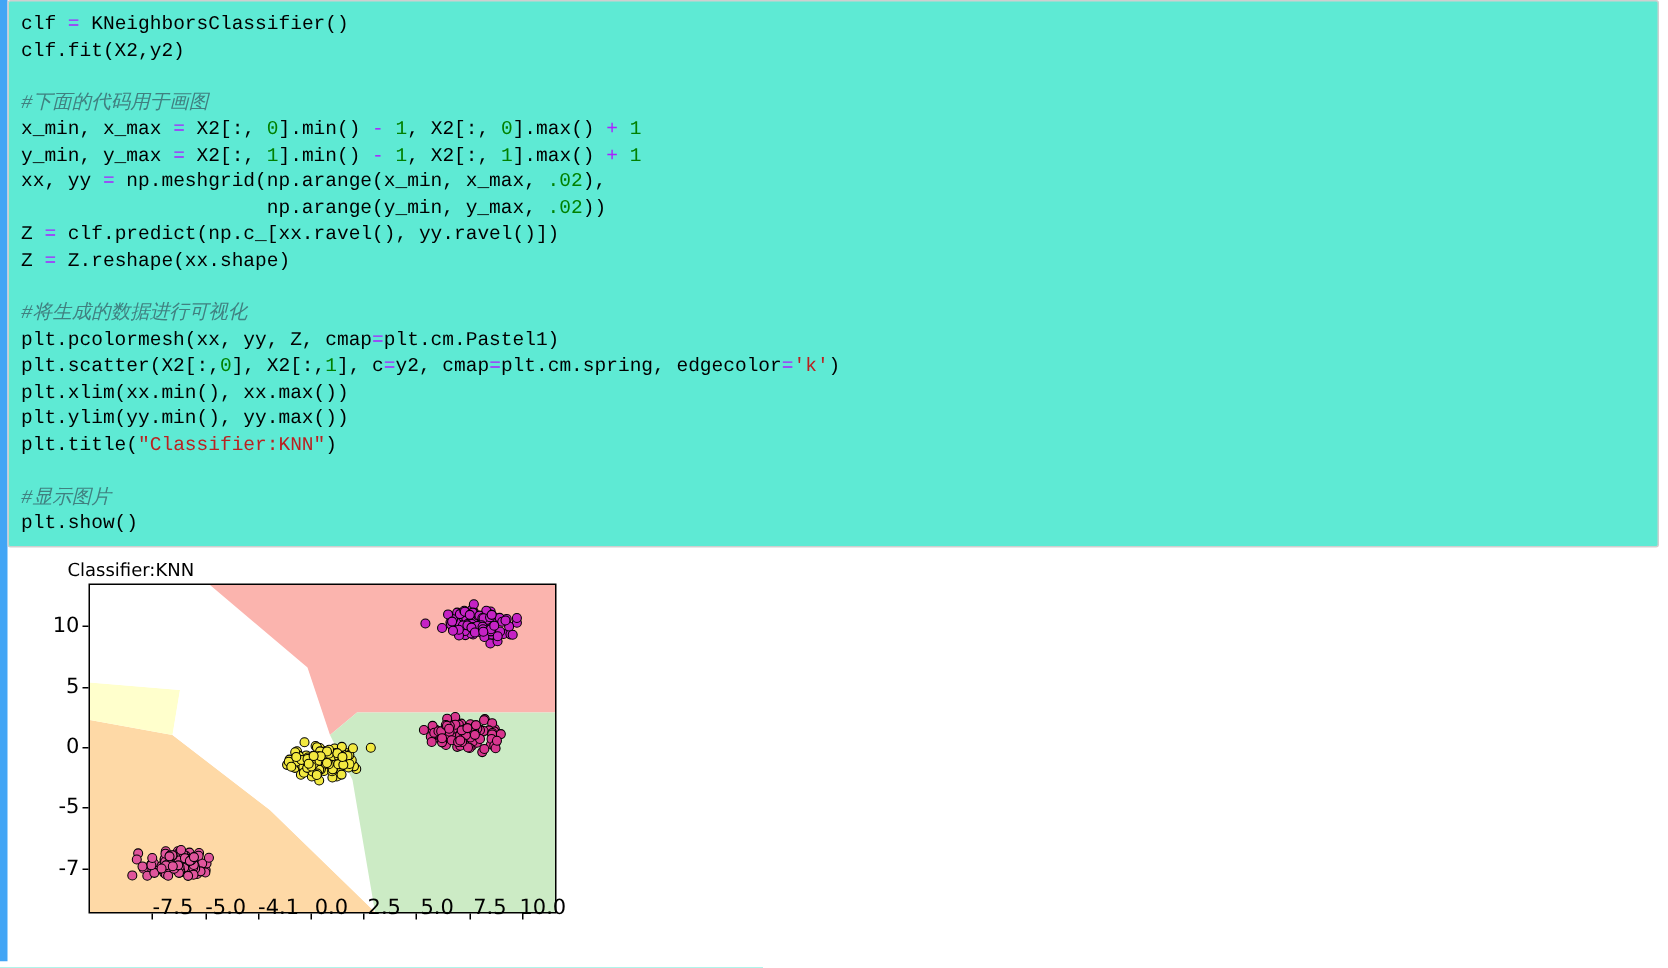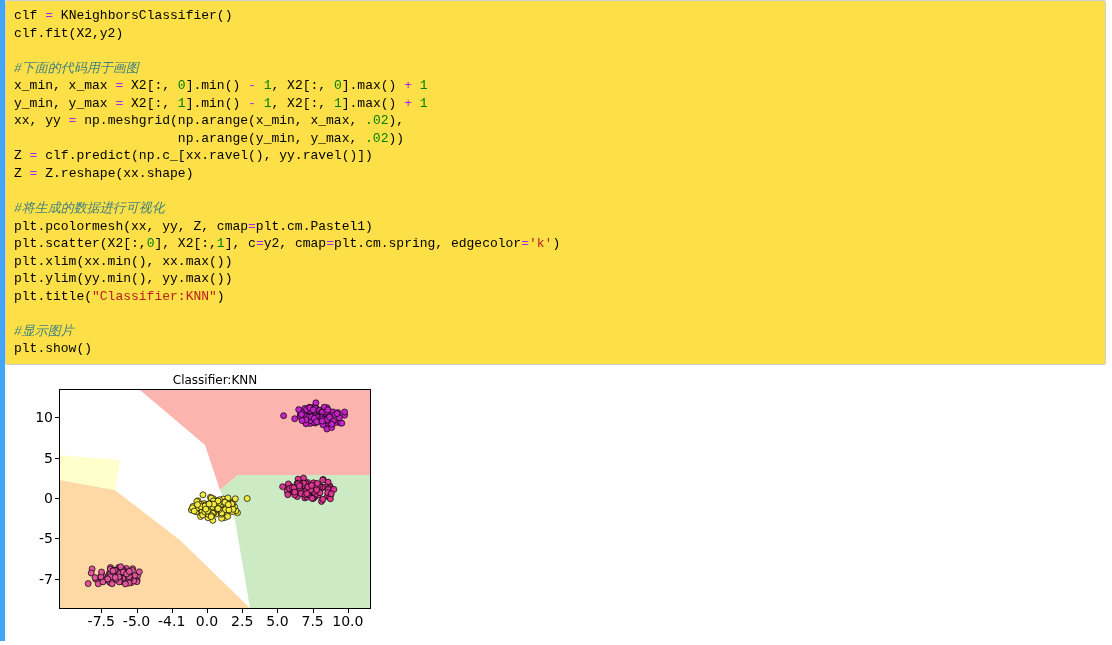--- a/index.html
+++ b/index.html
@@ -24,21 +24,21 @@
     font-family: Menlo, Monaco, Consolas, "Courier New", monospace;
     font-size: 13px;
     color: #303F9F;
     box-sizing: border-box;
   }
   .cell-body {
     flex: 1;
     padding-right: 6px;
   }
   .code-input {
-    background: #fde047;
+    background: #5eead4;
     border: 1px solid #CFCFCF;
     border-radius: 2px;
     padding: 6px 8px;
     font-family: Menlo, Monaco, Consolas, "Courier New", monospace;
     font-size: 13px;
     line-height: 1.35;
     white-space: pre;
     overflow-x: auto;
   }
   .code-input .str { color: #BA2121; }
@@ -52,21 +52,21 @@
     position: relative;
     width: 380px;
     height: 260px;
     margin-left: 0;
   }
   .plot-title {
     position: absolute;
     top: 0;
     left: 40px;
     right: 0;
-    text-align: center;
+    text-align: left;
     font-family: "DejaVu Sans", Arial, sans-serif;
     font-size: 12px;
     color: #000;
   }
   .plot-frame {
     position: absolute;
     top: 16px;
     left: 54px;
     width: 312px;
     height: 220px;
@@ -80,22 +80,23 @@
     font-size: 14px;
     color: #000;
   }
   .ytick {
     text-align: right;
     width: 48px;
     left: 0;
     transform: translateY(-50%);
   }
   .xtick {
-    top: 240px;
+    top: 224px;
     transform: translateX(-50%);
+    margin-left: 14px;
   }
   .tick-mark-y {
     position: absolute;
     left: 50px;
     width: 4px;
     height: 1px;
     background: #000;
   }
   .tick-mark-x {
     position: absolute;

